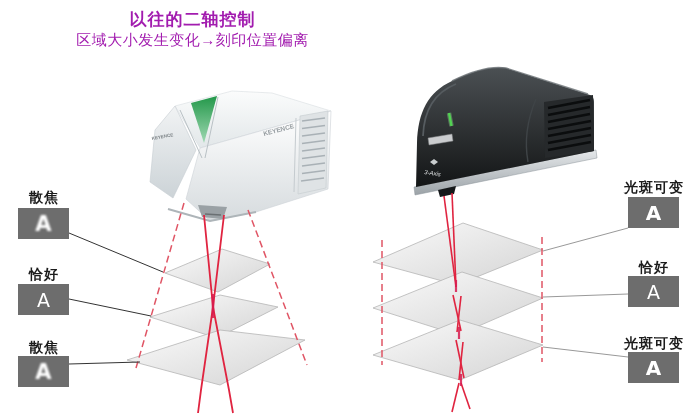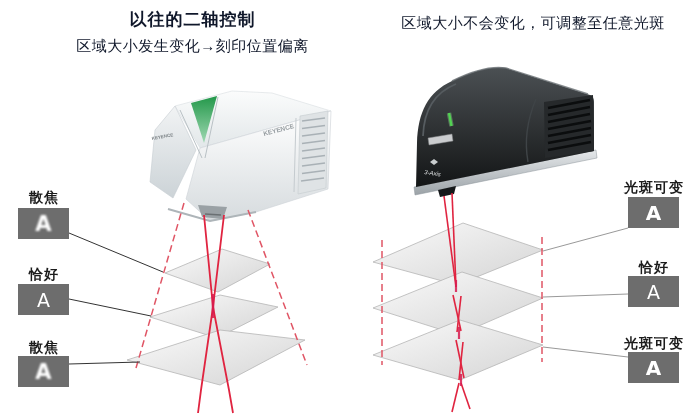--- a/index.html
+++ b/index.html
@@ -3,23 +3,23 @@
 <meta charset="utf-8">
 <style>
   html,body{margin:0;padding:0;}
   body{
     width:700px;height:420px;position:relative;overflow:hidden;
     background:#ffffff;
     font-family:"Liberation Sans","DejaVu Sans",sans-serif;
   }
   .stage{position:absolute;left:0;top:0;width:700px;height:420px;}
   svg.artwork{position:absolute;left:0;top:0;}
-  .hdr{position:absolute;text-align:center;color:#0f172a;}
+  .hdr{position:absolute;text-align:center;color:#a21caf;}
   .hdr .title{font-size:17px;font-weight:700;letter-spacing:1px;}
-  .hdr .subtitle{font-size:15px;margin-top:6px;letter-spacing:.5px;}
+  .hdr .subtitle{font-size:15px;letter-spacing:.5px;}
   .hdr-left{left:25px;top:8px;width:335px;}
   .hdr-right{left:368px;top:8px;width:330px;}
   .field-label{position:absolute;width:72px;text-align:center;
     font-size:14px;font-weight:700;color:#1c1c1c;letter-spacing:1px;}
   .abox{position:absolute;width:51px;height:31px;background:#6d6d6d;
     display:flex;align-items:center;justify-content:center;color:#fff;
     font-family:"DejaVu Sans",sans-serif;}
   .abox.blur span{font-weight:700;font-size:21px;filter:blur(1.2px);}
   .abox.thin span{font-weight:400;font-size:19px;}
   .abox.bold span{font-weight:700;font-size:20px;}
@@ -163,21 +163,20 @@
       <line x1="543" y1="347" x2="628" y2="357"></line>
     </g>
   </svg>
 
   <div class="hdr hdr-left">
     <div class="title">以往的二轴控制</div>
     <div class="subtitle">区域大小发生变化→刻印位置偏离</div>
   </div>
 
   <div class="hdr hdr-right">
-    <div class="subtitle">区域大小不会变化，可调整至任意光斑</div>
   </div>
 
   <div class="field-label" style="left:8px;top:189px;">散焦</div>
   <div class="abox blur" style="left:18px;top:208px;">
       <span>A</span>
     </div>
 
   <div class="field-label" style="left:8px;top:266px;">恰好</div>
   <div class="abox thin" style="left:18px;top:284px;">
       <span>A</span>

